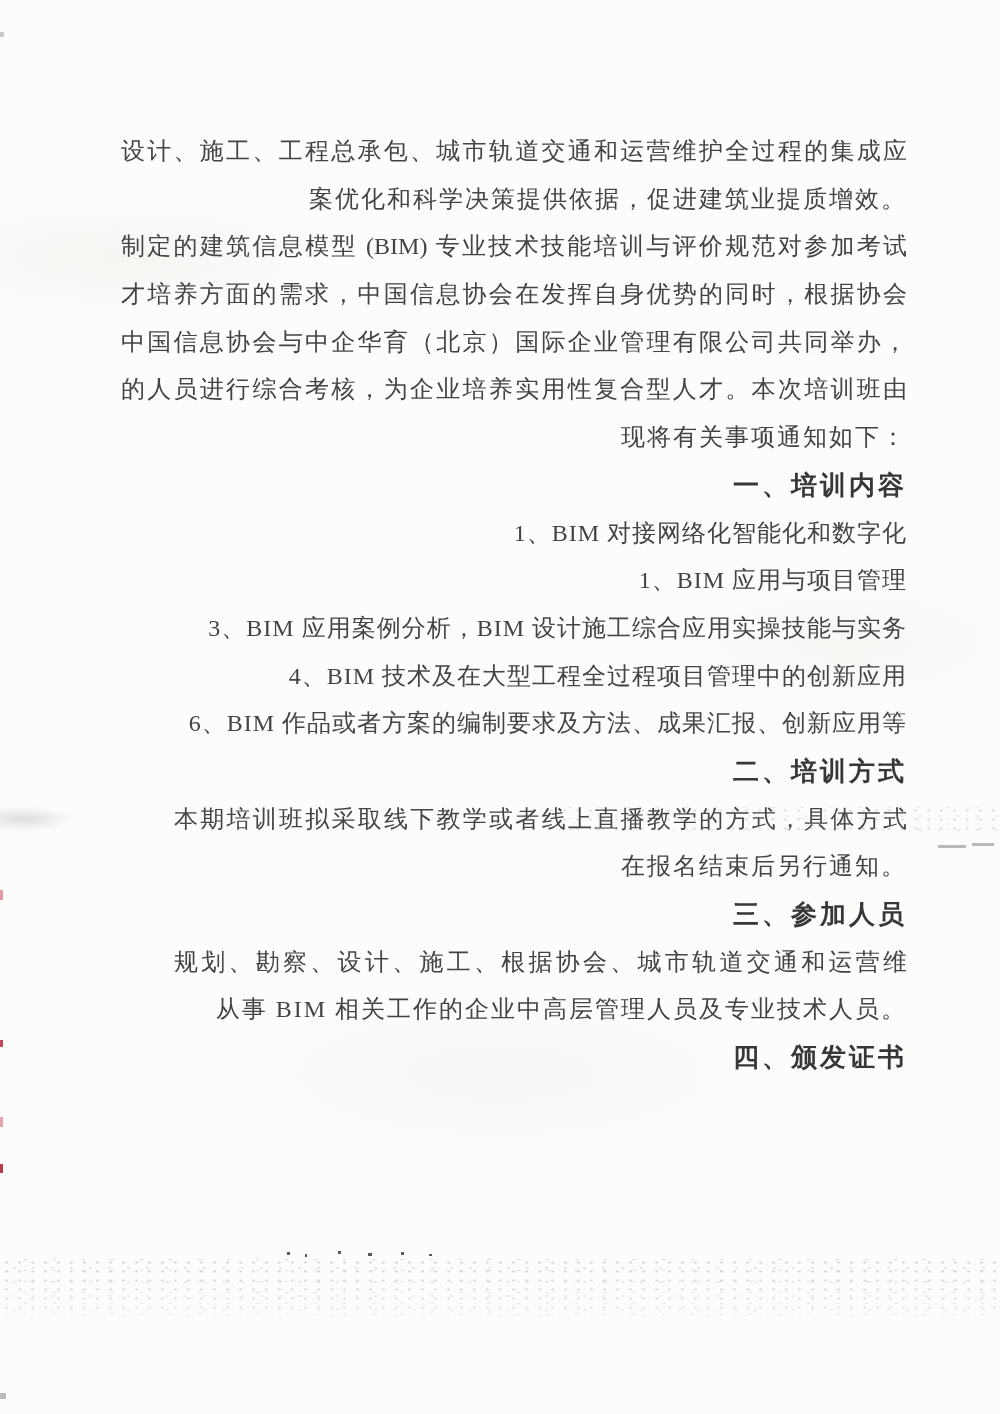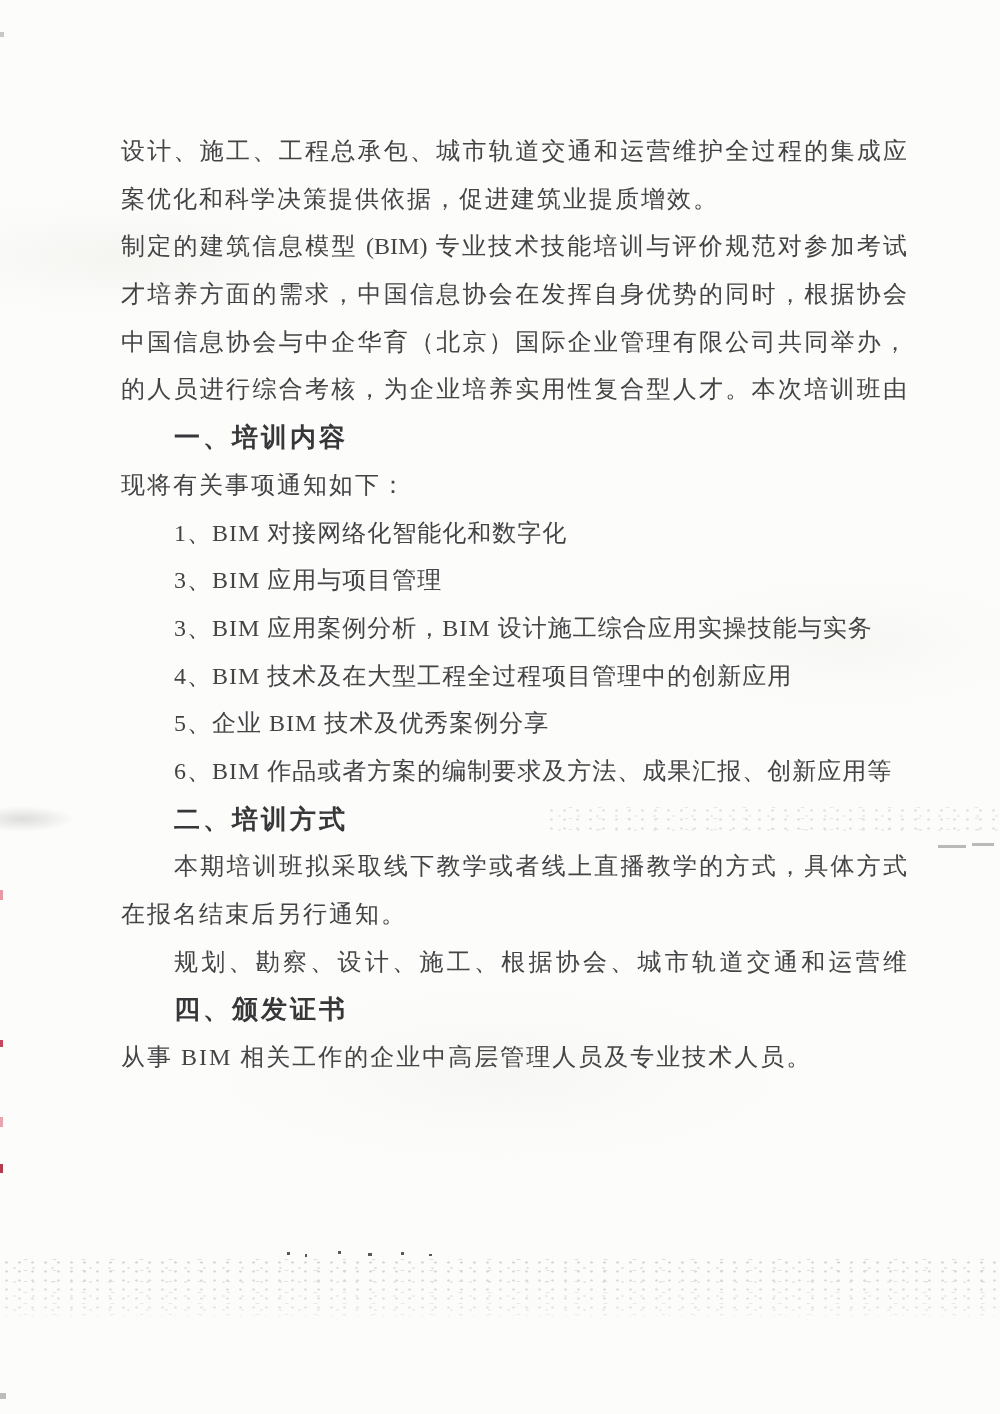--- a/index.html
+++ b/index.html
@@ -27,20 +27,21 @@
     top: 128px;
     width: 786px;
   }
   .line {
     height: 47.7px;
     line-height: 47.7px;
     font-size: 24px;
     color: #444446;
     white-space: nowrap;
     text-rendering: optimizeLegibility;
+    text-align: right;
   }
   .fill {
     white-space: normal;
     text-align: justify;
     text-align-last: justify;
     text-justify: inter-character;
   }
   .indent { text-indent: 53px; }
   .end  { letter-spacing: 2px; }
   .item { padding-left: 53px; letter-spacing: 1px; }
@@ -79,34 +80,34 @@
 
 <div class="page">
 
   <div class="content">
     <div class="line fill">设计、施工、工程总承包、城市轨道交通和运营维护全过程的集成应</div>
     <div class="line end">案优化和科学决策提供依据，促进建筑业提质增效。</div>
     <div class="line fill">制定的建筑信息模型 (BIM) 专业技术技能培训与评价规范对参加考试</div>
     <div class="line fill">才培养方面的需求，中国信息协会在发挥自身优势的同时，根据协会</div>
     <div class="line fill">中国信息协会与中企华育（北京）国际企业管理有限公司共同举办，</div>
     <div class="line fill">的人员进行综合考核，为企业培养实用性复合型人才。本次培训班由</div>
+    <div class="line end">现将有关事项通知如下：</div>
     <div class="line heading">一、培训内容</div>
-    <div class="line end">现将有关事项通知如下：</div>
     <div class="line item">1、BIM 对接网络化智能化和数字化</div>
-    <div class="line item">3、BIM 应用与项目管理</div>
+    <div class="line item">1、BIM 应用与项目管理</div>
     <div class="line item">3、BIM 应用案例分析，BIM 设计施工综合应用实操技能与实务</div>
     <div class="line item">4、BIM 技术及在大型工程全过程项目管理中的创新应用</div>
-    <div class="line item">5、企业 BIM 技术及优秀案例分享</div>
     <div class="line item">6、BIM 作品或者方案的编制要求及方法、成果汇报、创新应用等</div>
     <div class="line heading">二、培训方式</div>
     <div class="line fill indent">本期培训班拟采取线下教学或者线上直播教学的方式，具体方式</div>
     <div class="line end">在报名结束后另行通知。</div>
+    <div class="line heading">三、参加人员</div>
     <div class="line fill indent">规划、勘察、设计、施工、根据协会、城市轨道交通和运营维</div>
+    <div class="line end">从事 BIM 相关工作的企业中高层管理人员及专业技术人员。</div>
     <div class="line heading">四、颁发证书</div>
-    <div class="line end">从事 BIM 相关工作的企业中高层管理人员及专业技术人员。</div>
   </div>
 
   <div class="noise noise-bottom"></div>
   <div class="noise noise-mid"></div>
   <div class="noise-left-smudge"></div>
 
   <div class="edge-mark" style="top:32px;   width:4px; height:5px;  background:#c8c8c8;"></div>
   <div class="edge-mark" style="top:890px;  width:3px; height:10px; background:#e799a6;"></div>
   <div class="edge-mark" style="top:1040px; width:3px; height:7px;  background:#c2485c;"></div>
   <div class="edge-mark" style="top:1117px; width:3px; height:10px; background:#e8a5b0;"></div>

